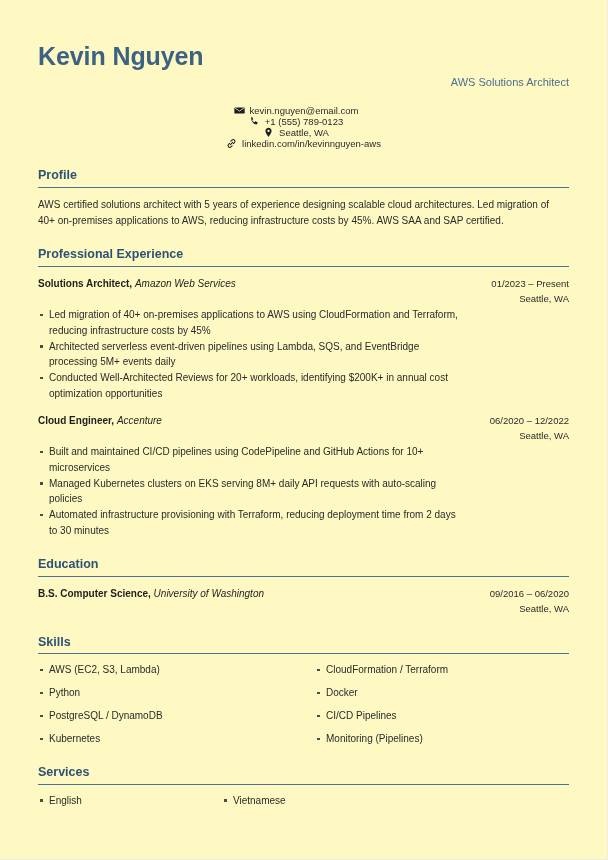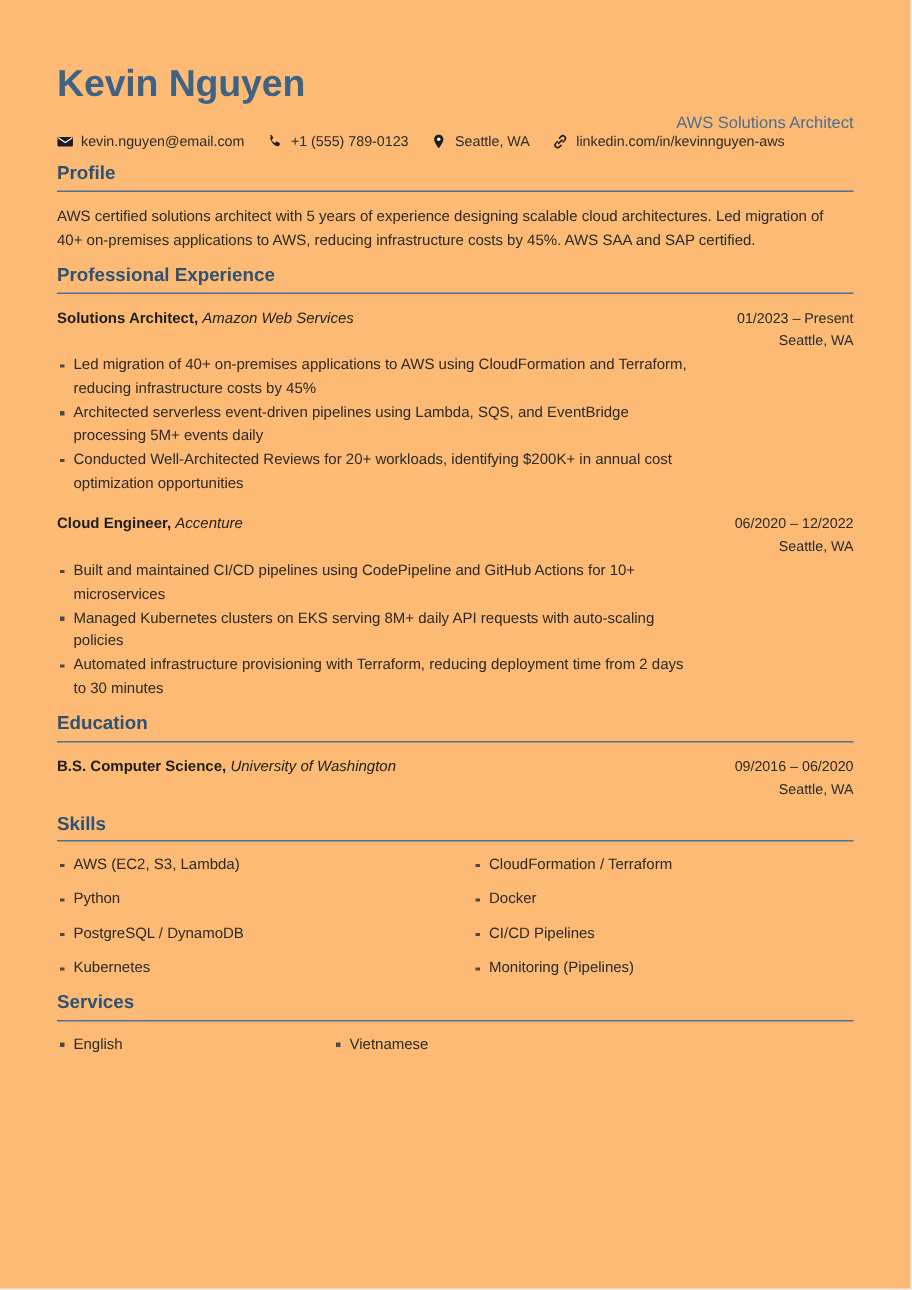--- a/index.html
+++ b/index.html
@@ -8,21 +8,21 @@
     width: 608px;
     height: 860px;
     background: #ffffff;
     font-family: "Liberation Sans", sans-serif;
   }
 
   .page {
     position: relative;
     width: 608px;
     height: 860px;
-    background: #fdba74;
+    background: #fef9c3;
     border-right: 1px solid #ededed;
     border-bottom: 1px solid #ededed;
     padding: 38px 38px 0 38px;
     overflow: hidden;
   }
 
   
   .name {
     font-size: 25px;
     font-weight: bold;
@@ -38,22 +38,24 @@
     font-weight: normal;
     margin-top: 6px;
     line-height: 1.2;
     text-align: right;
   }
 
   .contact-row {
     display: flex;
     align-items: center;
     flex-wrap: nowrap;
+    margin-top: 16px;
     font-size: 9.5px;
     color: #2b2b2b;
+    flex-direction: column;
   }
 
   .contact-item {
     display: flex;
     align-items: center;
     white-space: nowrap;
     margin-right: 15px;
   }
   .contact-item:last-child { margin-right: 0; }
 
@@ -63,21 +65,21 @@
     justify-content: center;
     width: 11px;
     height: 11px;
     margin-right: 5px;
     flex: 0 0 auto;
     color: #1d1d1d;
   }
   .contact-icon svg { display: block; }
 
   
-  .section { margin-top: 8px; }
+  .section { margin-top: 19px; }
 
   .section-title {
     font-size: 12.5px;
     font-weight: bold;
     color: #2d5274;
     line-height: 1.25;
     padding-bottom: 3px;
   }
 
   .section-rule {

